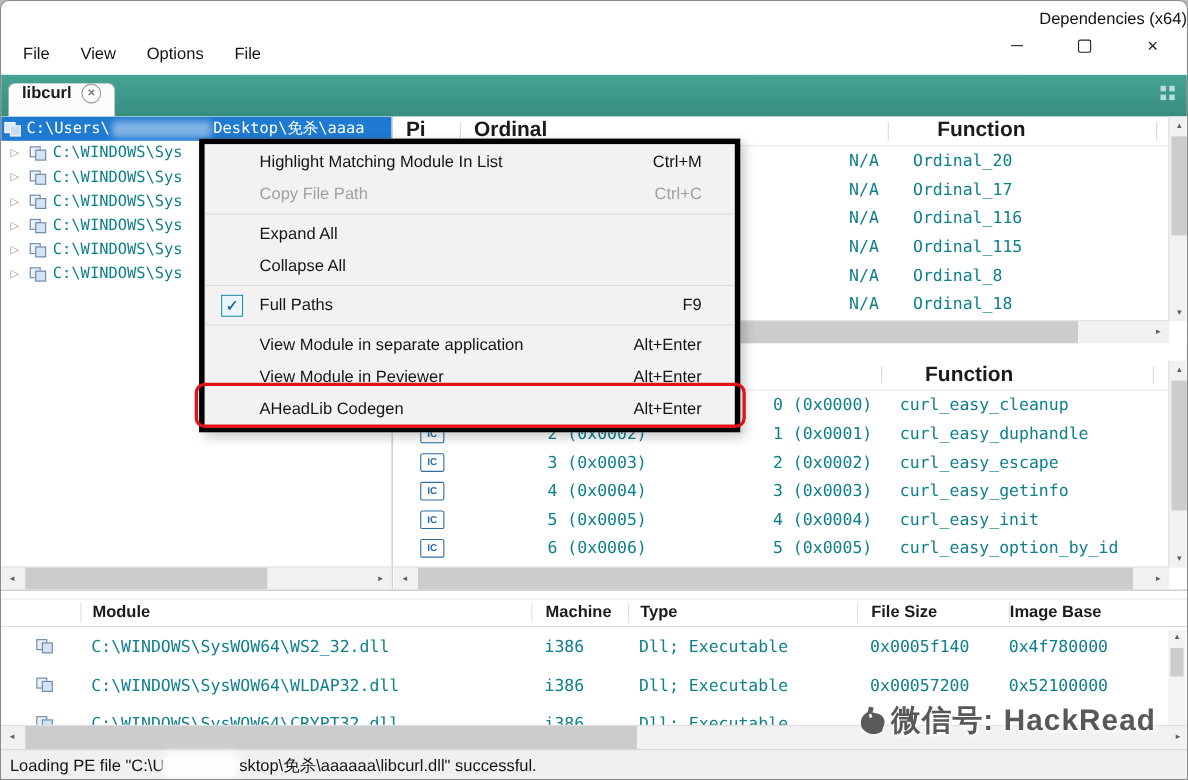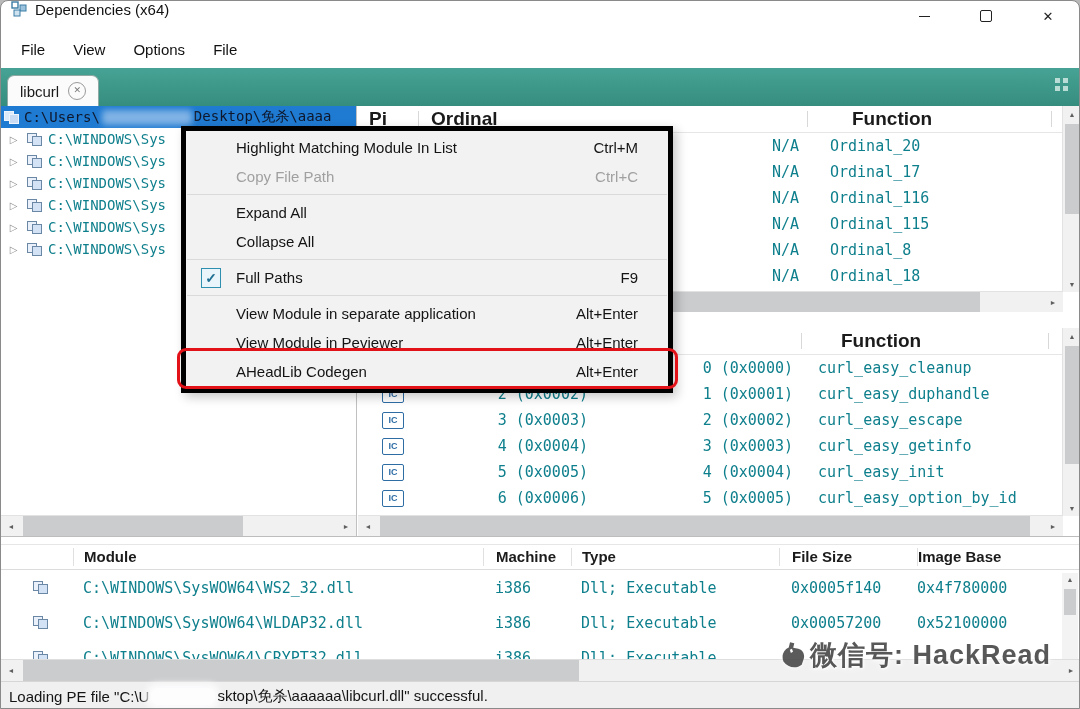--- a/index.html
+++ b/index.html
@@ -1,49 +1,49 @@
 <!DOCTYPE html>
 <html><head>
 <meta charset="utf-8">
 <style>
   html,body{margin:0;padding:0;background:#b9b9b9;font-family:"Liberation Sans",sans-serif;}
   #window{position:relative;width:1080px;height:709px;box-sizing:border-box;background:#fff;
           border:1px solid #8a8a8a;border-radius:8px 8px 0 0;overflow:hidden;}
 
   
-  .titlebar{height:30px;display:flex;align-items:flex-start;padding-left:10px;gap:8px;}
+  .titlebar{height:30px;display:flex;align-items:flex-end;padding-left:10px;gap:8px;flex-direction:column;}
   .title-text{font-size:15px;color:#111;}
   .win-controls{margin-left:auto;display:flex;height:100%;}
   .win-btn{width:62px;display:flex;align-items:center;justify-content:center;color:#222;font-size:13px;}
   .glyph-min{display:inline-block;width:11px;border-top:1px solid #222;}
   .glyph-max{display:inline-block;width:10px;height:10px;border:1px solid #222;border-radius:2px;}
   .glyph-close{font-size:13px;}
 
   
   .menubar{height:37px;display:flex;align-items:center;padding-left:6px;}
   .menubar-item{padding:0 14px;font-size:15px;color:#111;}
 
   
   .tabstrip{position:relative;height:38px;background:linear-gradient(180deg,#47a395 0%,#358d7e 100%);
             display:flex;align-items:flex-end;}
   .tab{margin-left:6px;height:30px;background:#fbfbfb;border:1px solid #8fa8a3;border-bottom:none;
-       border-radius:7px 7px 0 0;display:flex;align-items:center;gap:9px;padding:0 12px;
-       font-size:15px;font-weight:400;color:#1a1a1a;margin-top:16px;}
+       border-radius:7px 7px 0 0;display:flex;align-items:flex-start;gap:9px;padding:0 12px;
+       font-size:15px;font-weight:700;color:#1a1a1a;margin-top:16px;}
   .tab-close{width:16px;height:16px;border-radius:50%;border:1px solid #9a9a9a;color:#787878;
              font-size:9px;line-height:15px;text-align:center;}
   .tabstrip-right-icon{position:absolute;right:10px;top:9px;opacity:.85;}
 
   
   .pane-left{position:absolute;left:0;top:105px;width:356px;height:430px;box-sizing:border-box;
              border-right:1px solid #c0c0c0;background:#fff;overflow:hidden;}
   .pane-imports{position:absolute;left:357px;top:105px;width:723px;height:206px;background:#fff;}
   .pane-exports{position:absolute;left:357px;top:327px;width:723px;height:208px;background:#fff;}
 
   
-  .tree-root{height:22px;background:#1f7ad1;display:flex;align-items:center;color:#0f172a;
+  .tree-root{height:22px;background:#1f7ad1;display:flex;align-items:center;color:#ffffff;
              font-family:"DejaVu Sans Mono",monospace;font-size:14px;white-space:nowrap;overflow:hidden;}
   .redact-blur{display:inline-block;width:90px;height:15px;margin:0 2px;border-radius:3px;
                background:rgba(225,236,250,.5);filter:blur(3px);}
   .tree-row{height:22px;display:flex;align-items:center;white-space:nowrap;overflow:hidden;}
   .expander{width:13px;margin-left:6px;color:#8f8f8f;font-size:10px;text-align:center;}
   .dll-icon{position:relative;width:15px;height:13px;display:inline-block;margin-left:7px;flex:0 0 15px;}
   .dll-icon::before{content:"";position:absolute;left:0;top:0;width:8px;height:8px;background:#eaf1fa;border:1px solid #6b87a6;}
   .dll-icon::after{content:"";position:absolute;right:0;bottom:0;width:8px;height:8px;background:#d3e2f4;border:1px solid #6b87a6;}
   .root-icon{margin-left:3px;}
   .root-icon::before{background:#dce9f8;border-color:#eef4fb;}

